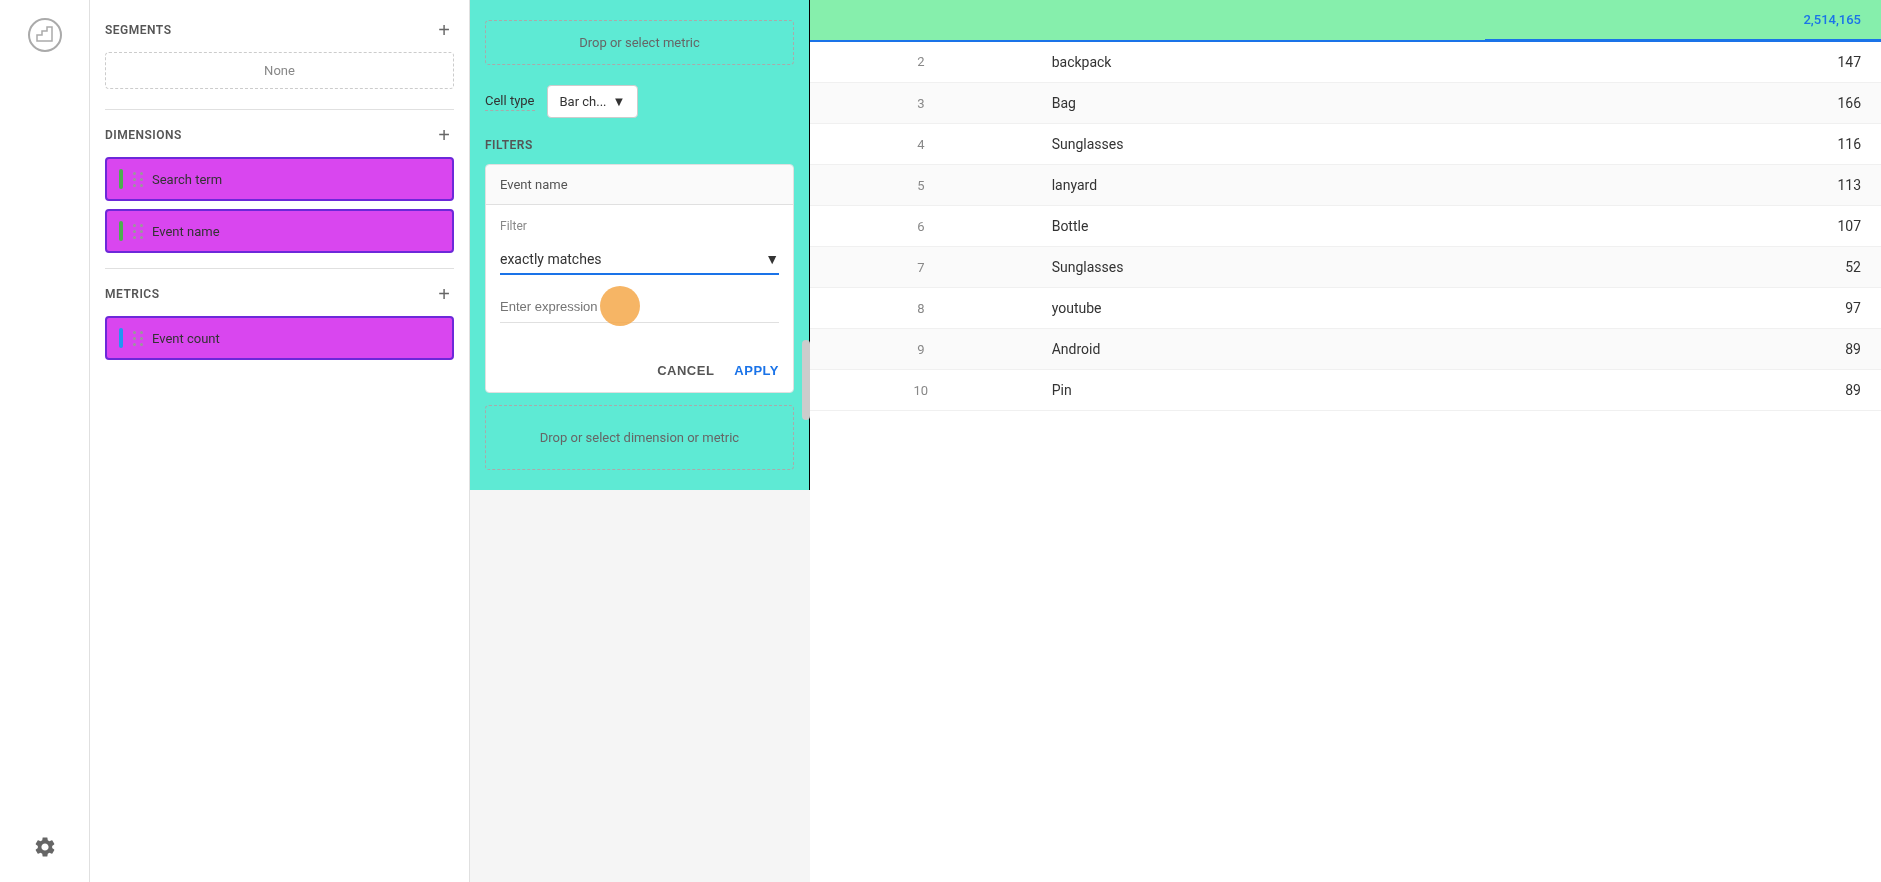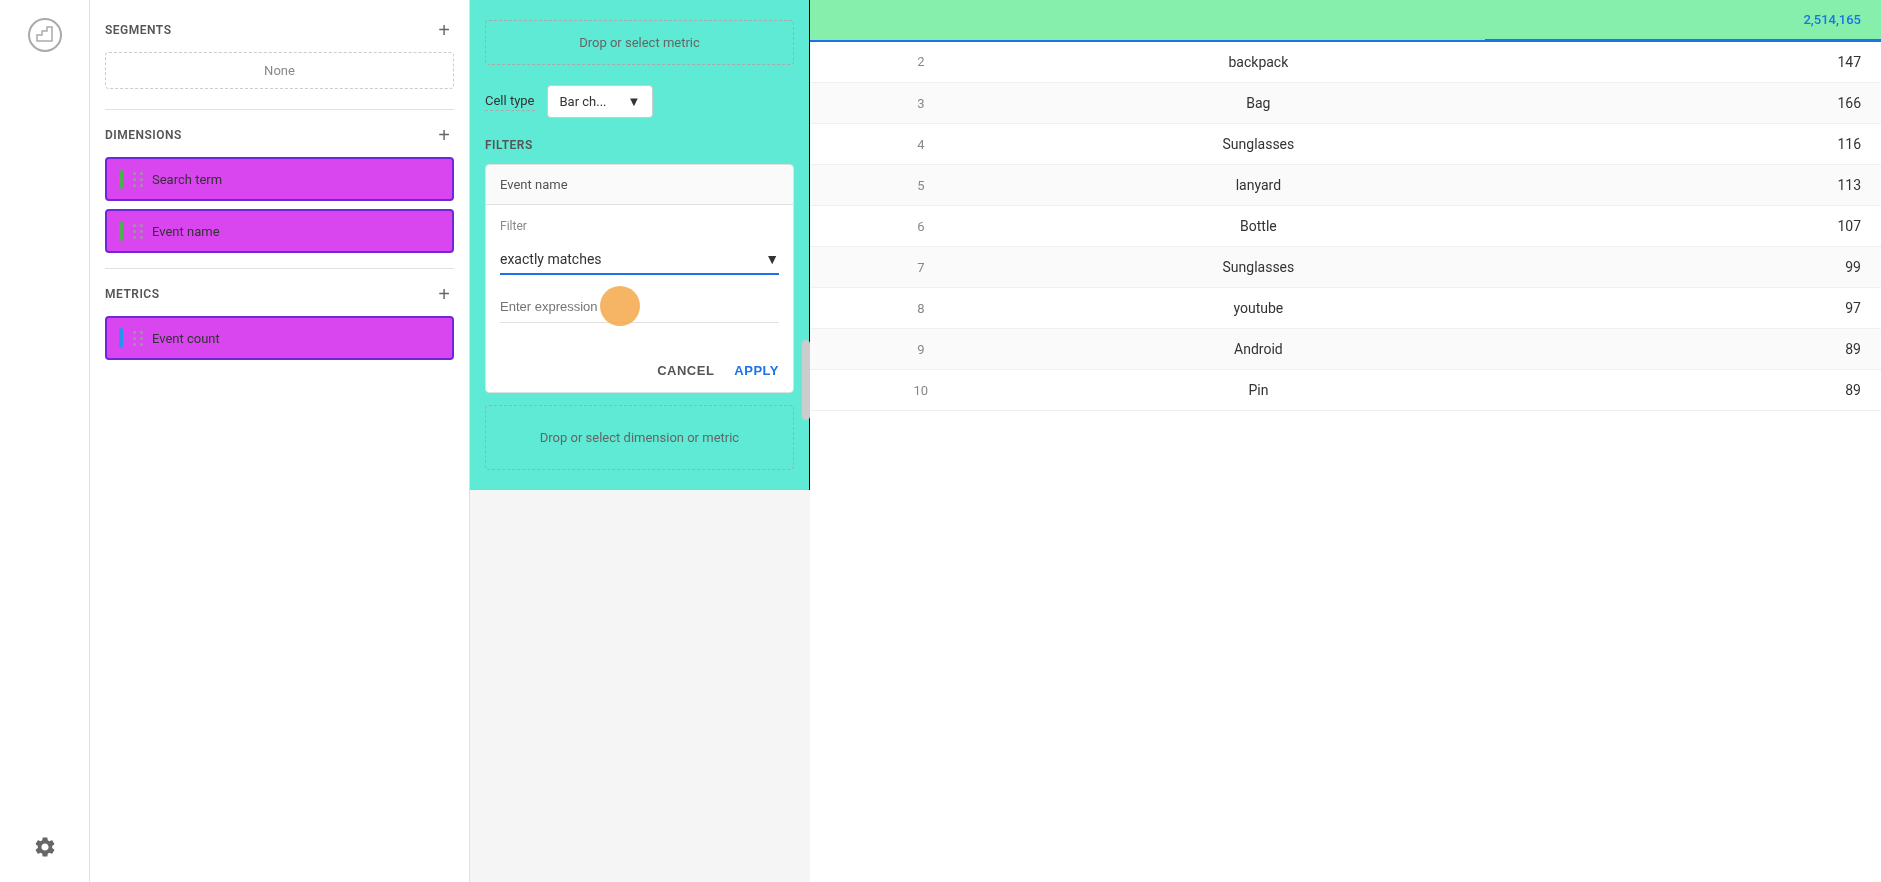--- a/index.html
+++ b/index.html
@@ -155,21 +155,21 @@
     }
     .cell-type-select {
       display: flex;
       align-items: center;
       border: 1px solid #ccc;
       border-radius: 4px;
       padding: 8px 12px;
       font-size: 13px;
       cursor: pointer;
       background: #fff;
-      gap: 21px;
+      gap: 6px;
     }
     .filters-section {
       margin-top: 10px;
     }
     .filters-title {
       font-size: 12px;
       font-weight: 600;
       color: #555;
       letter-spacing: 0.5px;
       margin-bottom: 12px;
@@ -303,21 +303,21 @@
       border-bottom: 1px solid #f0f0f0;
       font-size: 14px;
       color: #333;
     }
     .data-table td:first-child {
       text-align: center;
       color: #888;
       font-size: 13px;
     }
     .data-table td:nth-child(2) {
-      text-align: center;
+      text-align: left;
     }
     .data-table td:nth-child(3) {
       text-align: right;
     }
     .data-table tr:nth-child(even) {
       background: #fafafa;
     }
 
     .middle-panel-wrapper {
       position: relative;
@@ -479,21 +479,21 @@
     <td>113</td>
   </tr>
         <tr>
     <td>6</td>
     <td>Bottle</td>
     <td>107</td>
   </tr>
         <tr>
     <td>7</td>
     <td>Sunglasses</td>
-    <td>99</td>
+    <td>52</td>
   </tr>
         <tr>
     <td>8</td>
     <td>youtube</td>
     <td>97</td>
   </tr>
         <tr>
     <td>9</td>
     <td>Android</td>
     <td>89</td>

